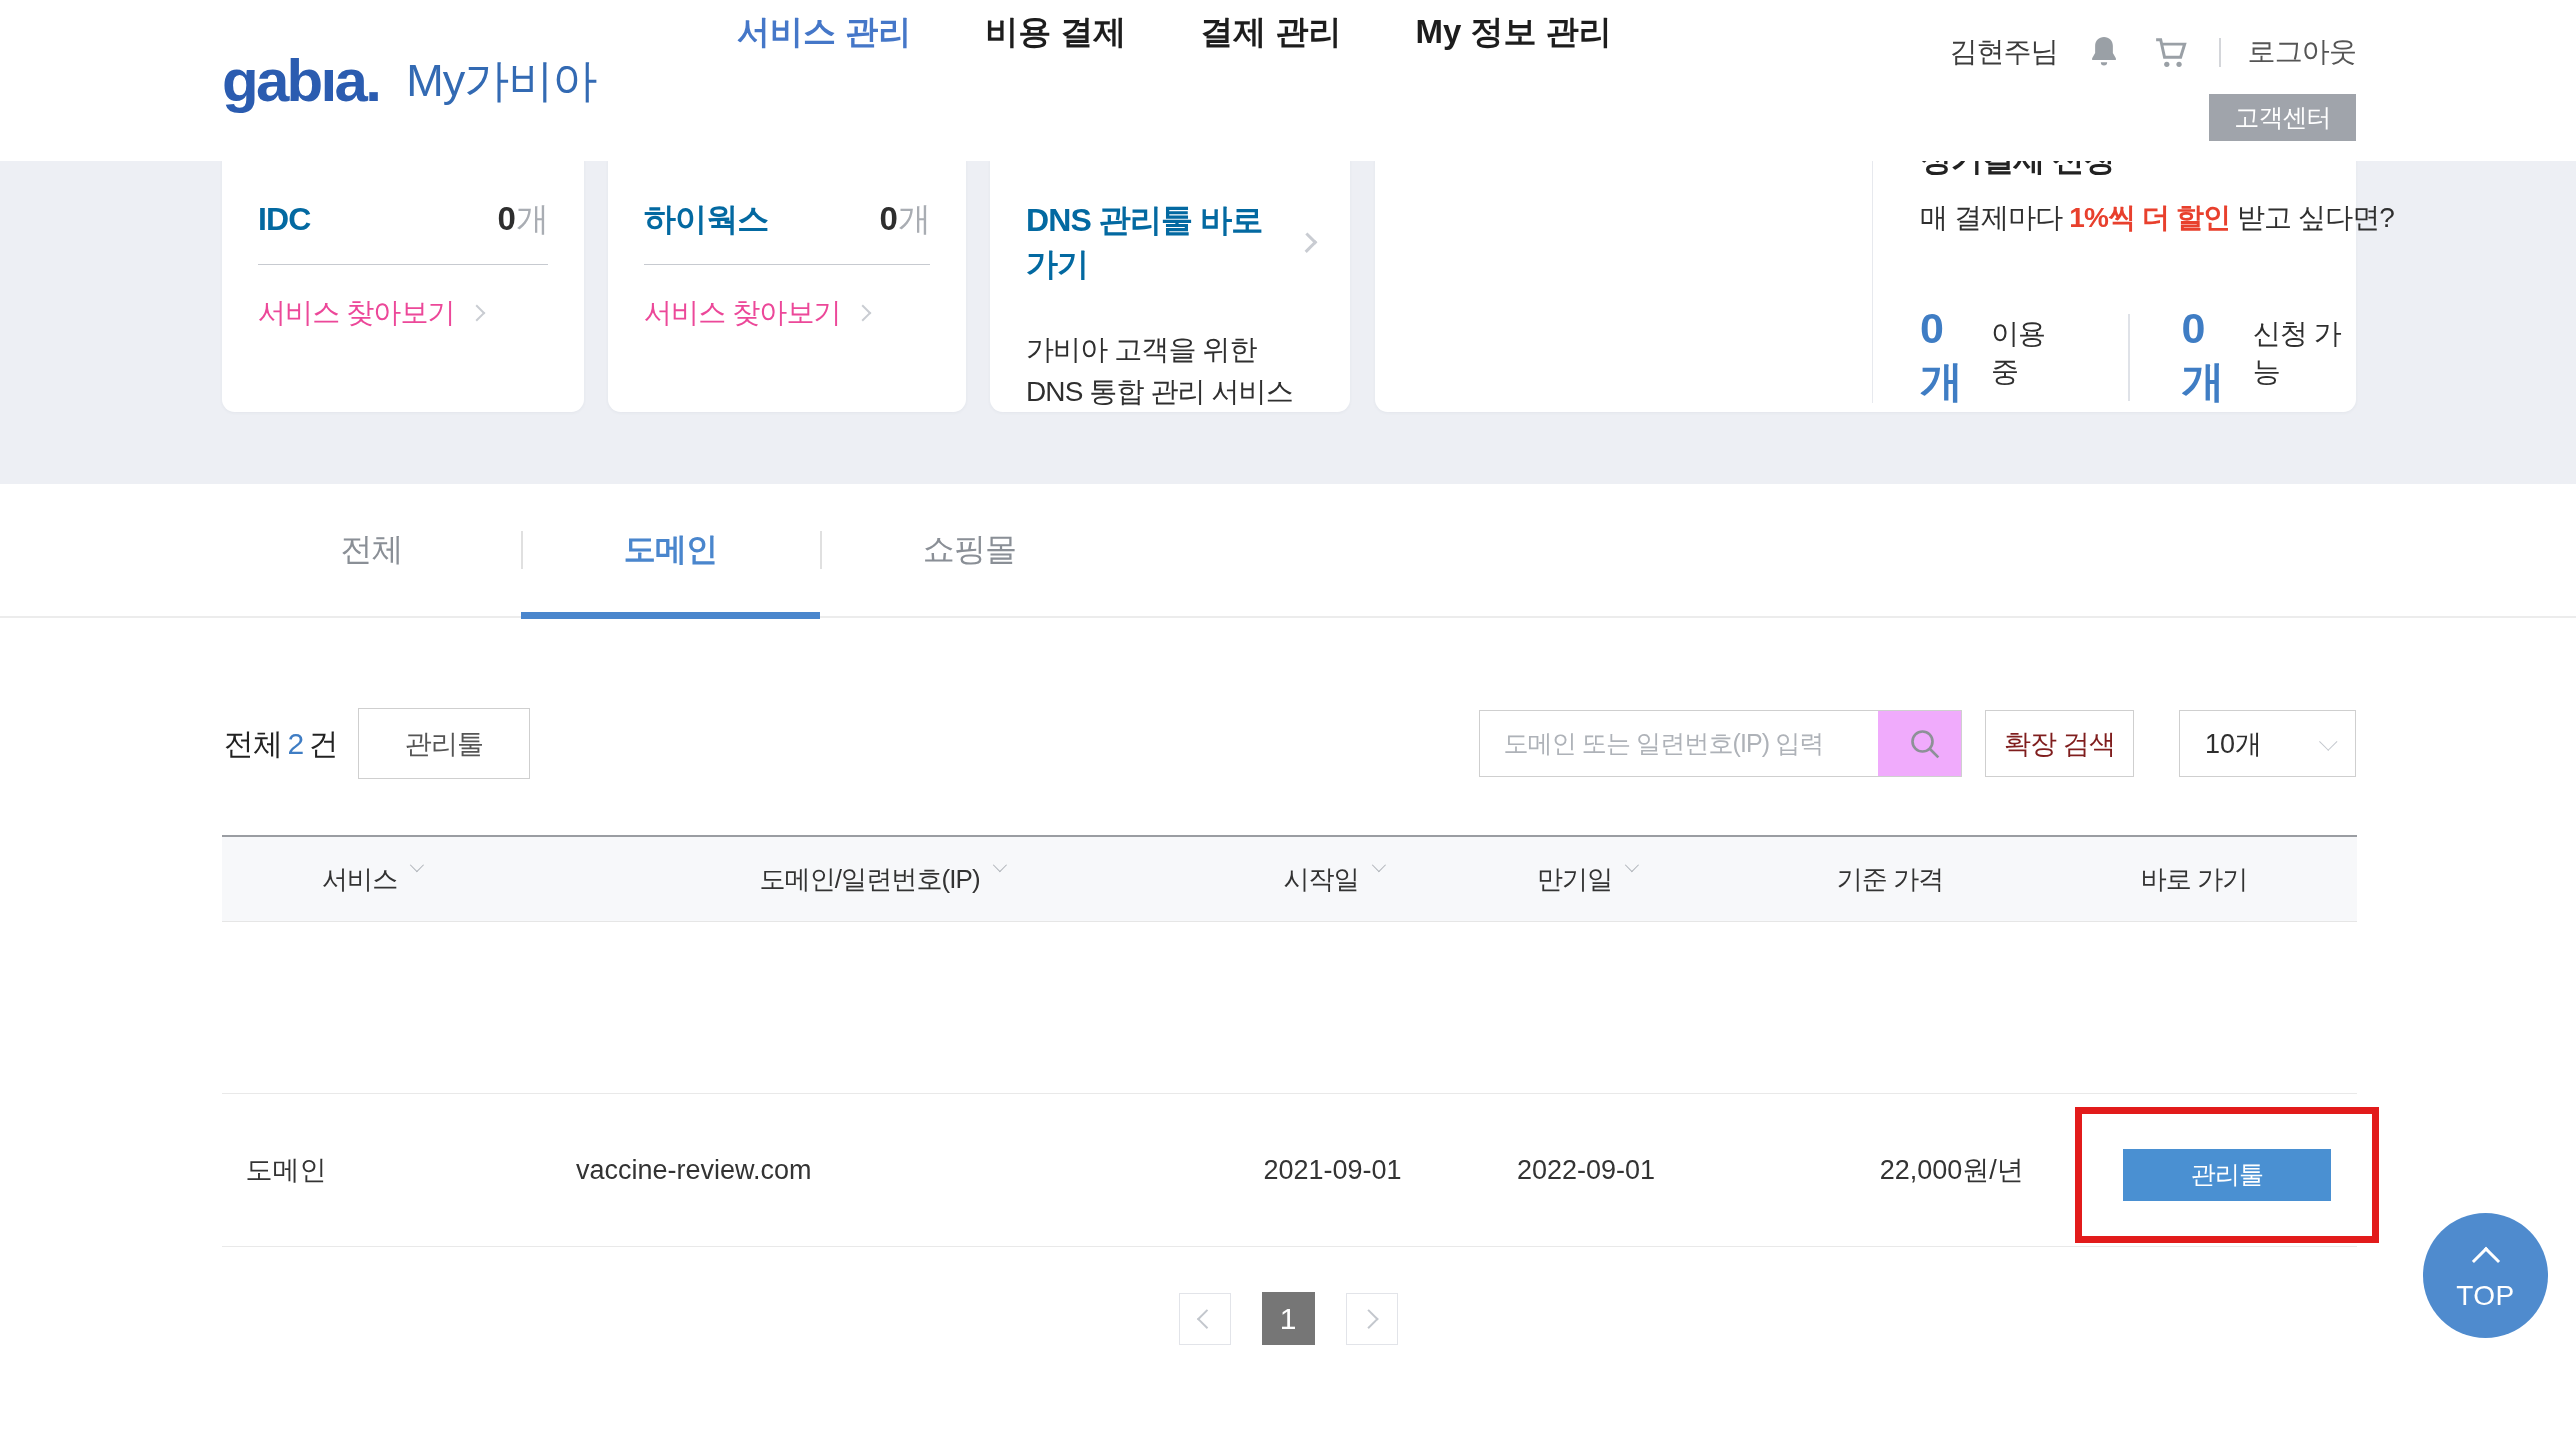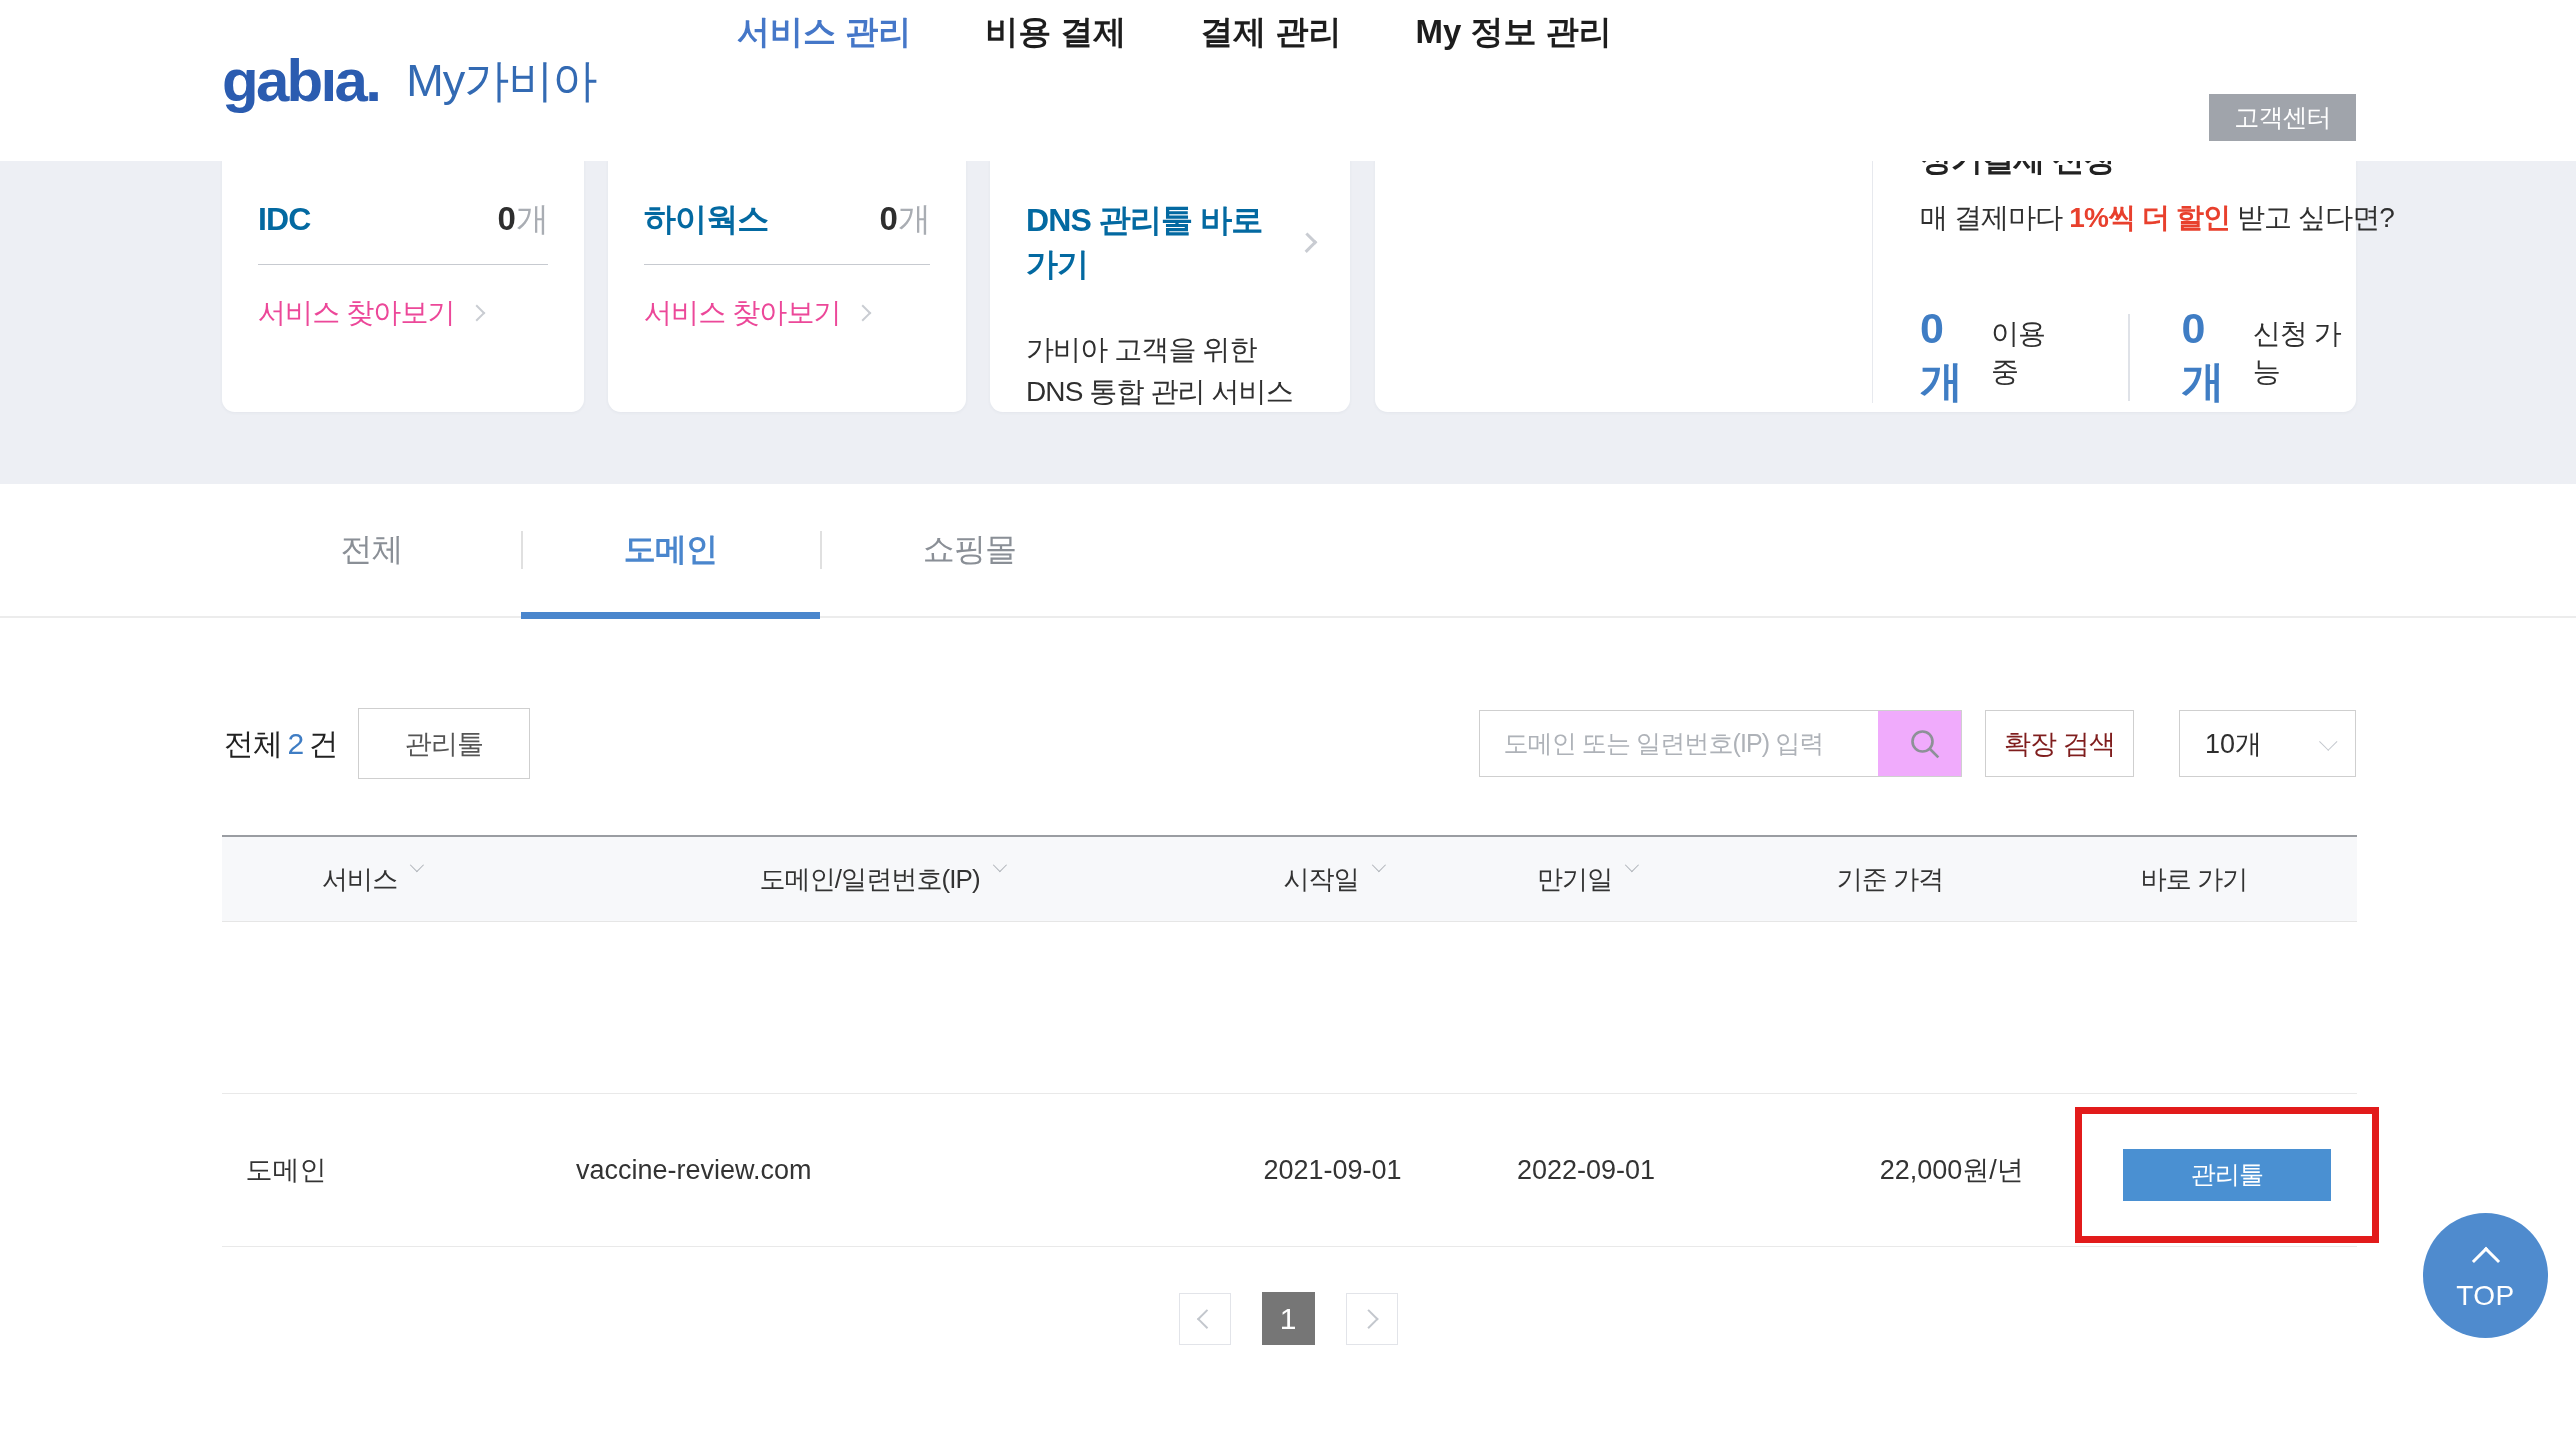--- a/index.html
+++ b/index.html
@@ -145,20 +145,37 @@
   <div class="logo-row">
     <span class="logo-gabia">gabıa.</span>
     <span class="logo-suffix">My가비아</span>
   </div>
   <div class="nav">
     <span class="nav-item active">서비스 관리</span>
     <span class="nav-item">비용 결제</span>
     <span class="nav-item">결제 관리</span>
     <span class="nav-item">My 정보 관리</span>
   </div>
+  <div class="header-user">
+    <span class="user-name">김현주님</span>
+    <span class="icon-btn">
+      <svg viewBox="0 0 24 24" width="38" height="38" fill="#9aa0a6">
+          <path d="M12 2.5c-3.2 0-5.6 2.4-5.6 5.6v4.6L4.5 16v1h15v-1l-1.9-3.3V8.1c0-3.2-2.4-5.6-5.6-5.6zM10 18.5a2 2 0 0 0 4 0h-4z"></path>
+        </svg>
+    </span>
+    <span class="icon-btn">
+      <svg viewBox="0 0 24 24" width="42" height="42" fill="none" stroke="#9aa0a6" stroke-width="1.7">
+          <path d="M3.5 5h2.6l2.2 10h9.2l2.3-7.5H7"></path>
+          <circle cx="9.6" cy="19" r="1.5" fill="#9aa0a6" stroke="none"></circle>
+          <circle cx="16.6" cy="19" r="1.5" fill="#9aa0a6" stroke="none"></circle>
+        </svg>
+    </span>
+    <span class="v-sep"></span>
+    <span class="logout">로그아웃</span>
+  </div>
   <button class="customer-center-btn">고객센터</button>
 </div>
 
 <div class="cards-strip">
 
   <div class="card" style="left:222px; width:362px;">
     <div class="card-pad">
       <div class="card-title-row">
         <span class="card-title">IDC</span>
         <span class="card-count"><b class="num">0</b><span class="suffix">개</span></span>

